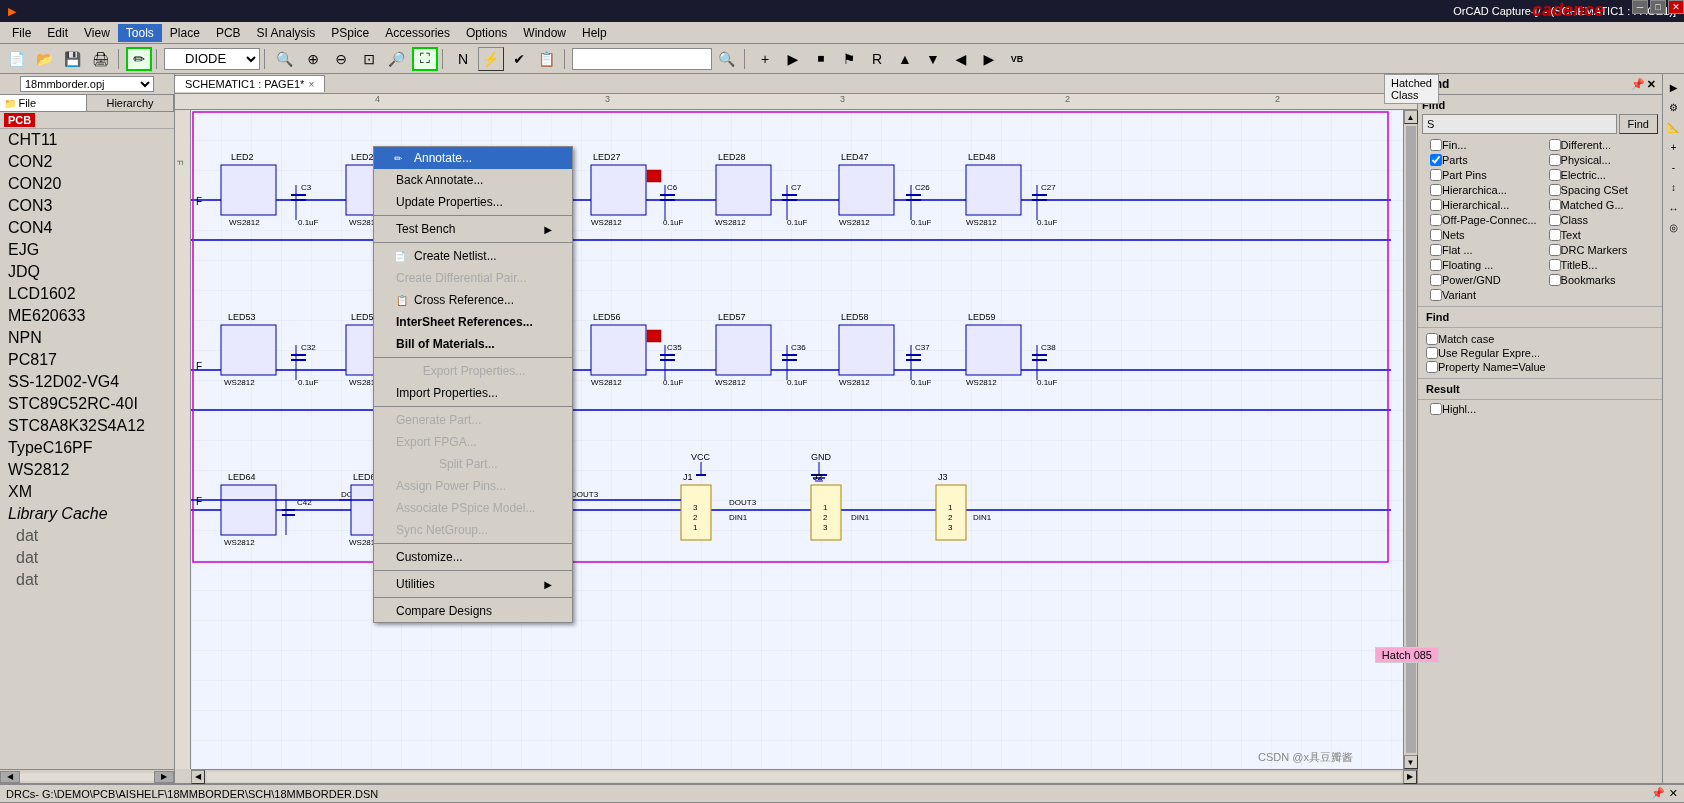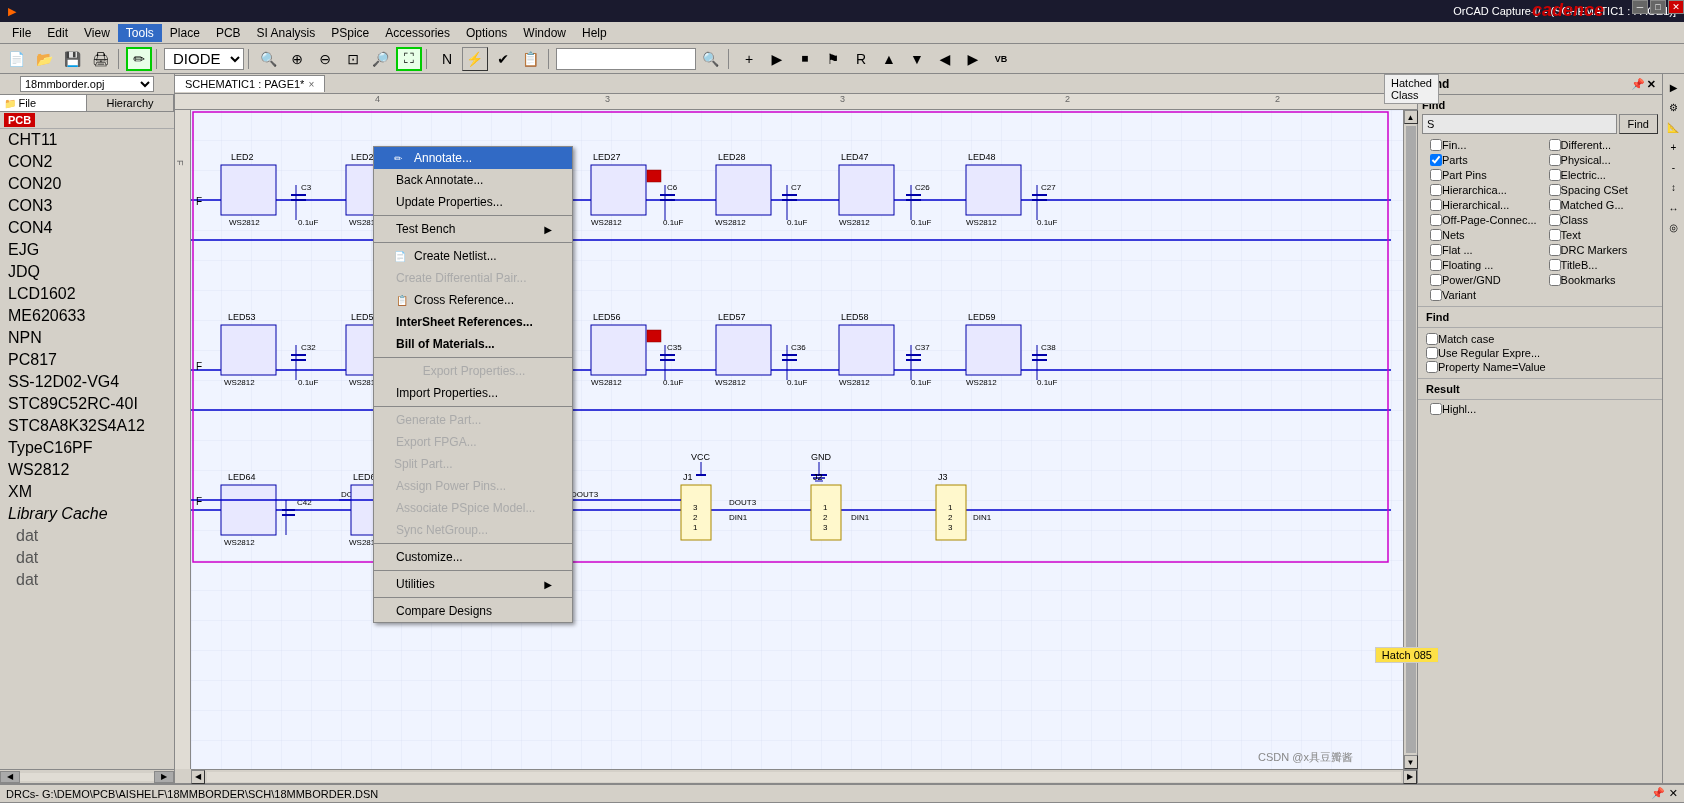--- a/index.html
+++ b/index.html
@@ -11,21 +11,21 @@
 
     
     #menu-bar { background: #d4d0c8; height: 22px; display: flex; align-items: center; border-bottom: 1px solid #888; padding: 0 4px; }
     .menu-item { padding: 2px 8px; font-size: 12px; cursor: pointer; color: #000; }
     .menu-item.active { background: #316ac5; color: white; }
 
     
     #toolbar { background: #d4d0c8; height: 30px; display: flex; align-items: center; border-bottom: 1px solid #888; padding: 0 4px; gap: 2px; }
     .tb-btn { width: 26px; height: 24px; background: #d4d0c8; border: 1px solid transparent; display: flex; align-items: center; justify-content: center; cursor: pointer; font-size: 14px; }
     .tb-separator { width: 4px; height: 20px; border-left: 1px solid #888; margin: 0 2px; }
-    .tb-dropdown { height: 22px; background: white; border: 1px solid #888; padding: 0 4px; font-size: 15px; min-width: 80px; }
+    .tb-dropdown { height: 22px; background: white; border: 1px solid #888; padding: 0 16px; font-size: 13px; min-width: 80px; }
     .tb-search { height: 22px; background: white; border: 1px solid #888; padding: 0 4px; font-size: 11px; width: 140px; }
 
     
     #main { display: flex; height: calc(803px - 22px - 22px - 30px - 22px - 120px); }
 
     
     #left-panel { width: 175px; background: #d4d0c8; border-right: 1px solid #888; display: flex; flex-direction: column; }
     .panel-tabs { display: flex; border-bottom: 1px solid #888; }
     .panel-tab { flex: 1; padding: 2px 4px; font-size: 11px; cursor: pointer; text-align: center; background: #d4d0c8; border-right: 1px solid #888; }
     .panel-tab.active { background: white; }
@@ -456,21 +456,21 @@
             <span>Cross Reference...</span>
           </div>
           <div class="ctx-item" style="padding-left:22px; font-weight:bold;">InterSheet References...</div>
           <div class="ctx-item" style="padding-left:22px; font-weight:bold;">Bill of Materials...</div>
           <div class="ctx-separator"></div>
           <div class="ctx-item disabled" style="padding-left:22px;text-align:center;">Export Properties...</div>
           <div class="ctx-item" style="padding-left:22px;">Import Properties...</div>
           <div class="ctx-separator"></div>
           <div class="ctx-item disabled" style="padding-left:22px;">Generate Part...</div>
           <div class="ctx-item disabled" style="padding-left:22px;">Export FPGA...</div>
-          <div class="ctx-item disabled" style="">Split Part...</div>
+          <div class="ctx-item disabled" style="margin-left:45px;">Split Part...</div>
           <div class="ctx-item disabled" style="padding-left:22px;">Assign Power Pins...</div>
           <div class="ctx-item disabled" style="padding-left:22px;">Associate PSpice Model...</div>
           <div class="ctx-item disabled" style="padding-left:22px;">Sync NetGroup...</div>
           <div class="ctx-separator"></div>
           <div class="ctx-item" style="padding-left:22px;">Customize...</div>
           <div class="ctx-separator"></div>
           <div class="ctx-item has-arrow" style="padding-left:22px;">Utilities</div>
           <div class="ctx-separator"></div>
           <div class="ctx-item" style="padding-left:22px;">Compare Designs</div>
         </div>
@@ -647,15 +647,15 @@
   <div id="bottom-panel-header">
     <span>DRCs- G:\DEMO\PCB\AISHELF\18MMBORDER\SCH\18MMBORDER.DSN</span>
     <div style="display:flex;gap:4px;">
       <span style="cursor:pointer;">📌</span>
       <span style="cursor:pointer;">✕</span>
     </div>
   </div>
 
 </div>
 
-<div id="hatch-label" style="position:fixed;bottom:140px;right:245px;background:#fde047;border:1px solid #ccc;padding:1px 6px;font-size:11px;">
+<div id="hatch-label" style="position:fixed;bottom:140px;right:245px;background:#f9a8d4;border:1px solid #ccc;padding:1px 6px;font-size:11px;">
   <span>Hatch 085</span>
 </div>
 
 </body></html>

